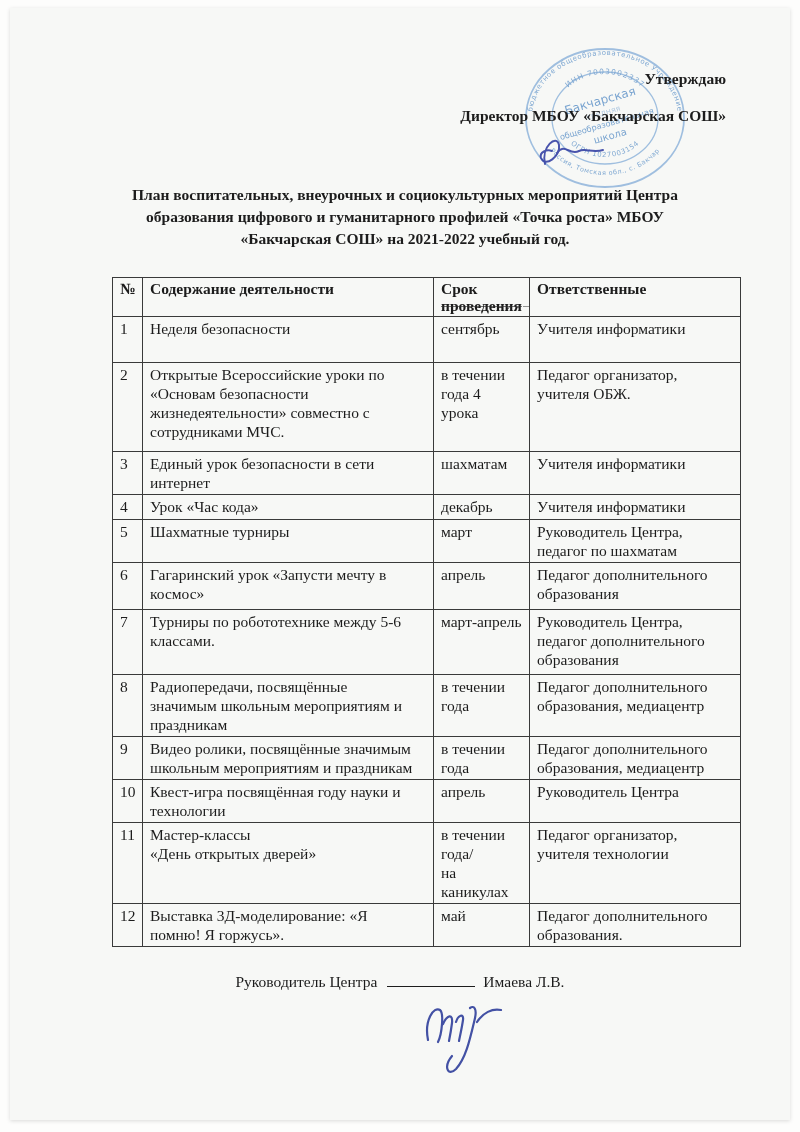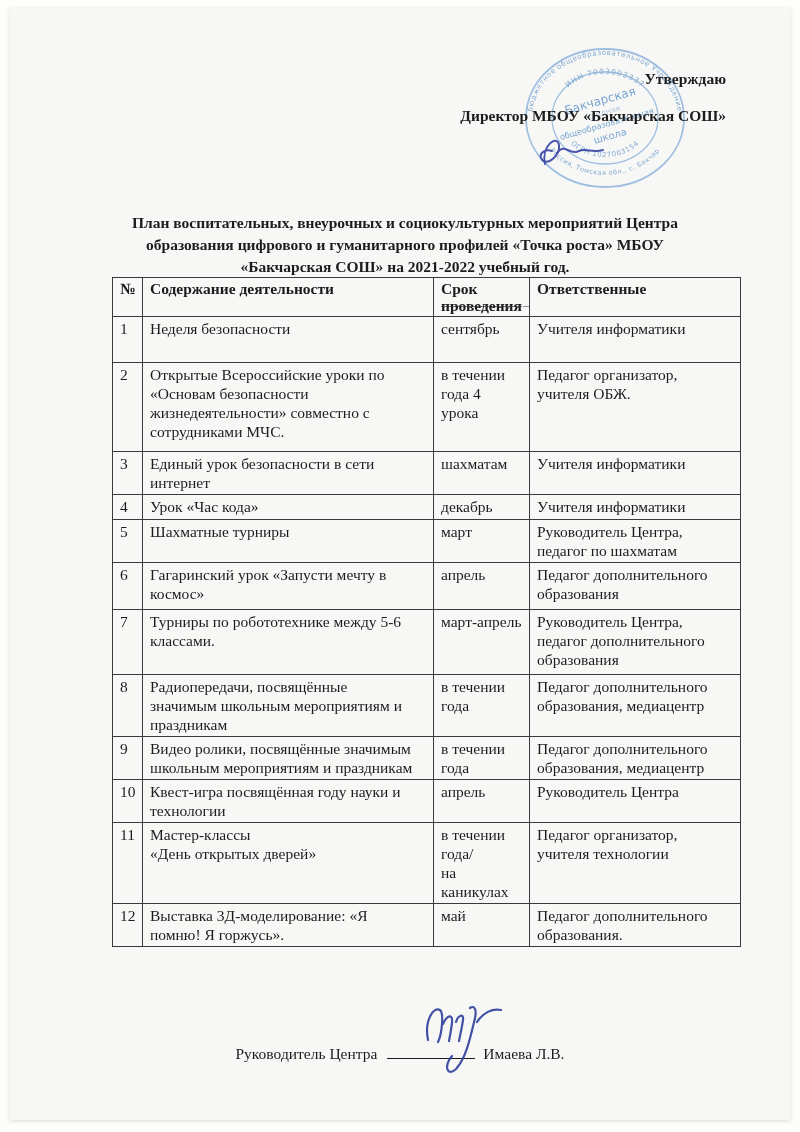--- a/index.html
+++ b/index.html
@@ -11,36 +11,36 @@
   .approval .line{margin-bottom:15px;line-height:22px;}
   .sig-underline{display:inline-block;width:104px;border-bottom:2px solid #1d1d1d;height:14px;margin-right:8px;}
 
   
   .stamp{position:absolute;left:512px;top:37px;z-index:1;opacity:.9;}
   .sig-svg{position:absolute;z-index:4;}
   .dir-sig{left:505px;top:118px;}
   .head-sig{left:400px;top:984px;}
 
   
-  .doc-title{position:absolute;top:204px;left:65px;width:660px;text-align:center;font-weight:bold;font-size:15.5px;line-height:22px;white-space:pre-line;z-index:2;}
+  .doc-title{position:absolute;top:176px;left:65px;width:660px;text-align:center;font-weight:bold;font-size:15.5px;line-height:22px;white-space:pre-line;z-index:2;}
 
   
   .doc-table{position:absolute;left:102px;top:269px;width:628px;border-collapse:collapse;table-layout:fixed;font-size:15.5px;z-index:2;}
   .doc-table th,.doc-table td{border:1.6px solid #3a3a3a;vertical-align:top;padding:2px 6px 2px 7px;line-height:19px;white-space:pre-line;overflow:hidden;}
   .doc-table th{text-align:left;font-size:15.5px;line-height:16.5px;padding-top:3px;}
   .col-num{width:30px;}
   .col-content{width:291px;}
   .col-period{width:96px;}
   .col-resp{width:211px;}
   .strike{position:relative;text-decoration:line-through;text-decoration-thickness:1px;text-decoration-color:rgba(45,45,45,.65);}
   .strike::after{content:"";position:absolute;left:100%;top:54%;width:9px;height:1px;background:rgba(45,45,45,.5);}
   th .hline{display:block;}
 
   
-  .doc-footer{position:absolute;top:1036px;left:0;width:780px;text-align:center;font-size:15.5px;line-height:20px;z-index:2;}
+  .doc-footer{position:absolute;top:964px;left:0;width:780px;text-align:center;font-size:15.5px;line-height:20px;z-index:2;}
   .footer-underline{display:inline-block;width:88px;border-bottom:1.8px solid #1d1d1d;height:13px;margin:0 8px 0 10px;}
 
   svg text{user-select:none;}
 </style>
 </head>
 <body>
 
 <div class="scan">
   <div class="page">
 

